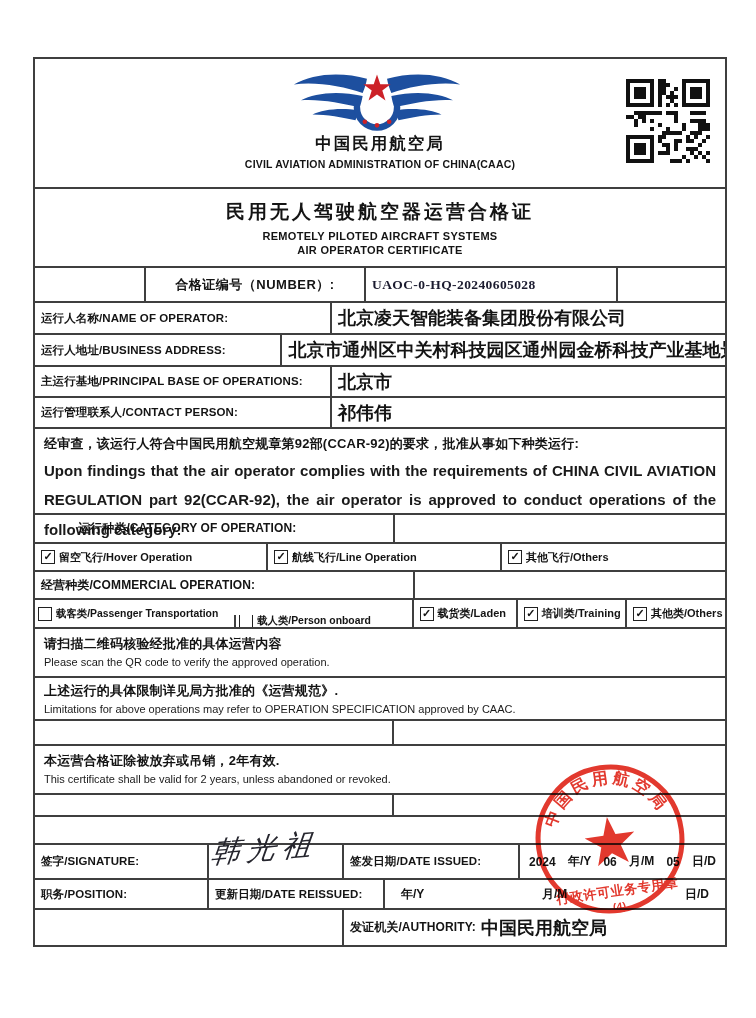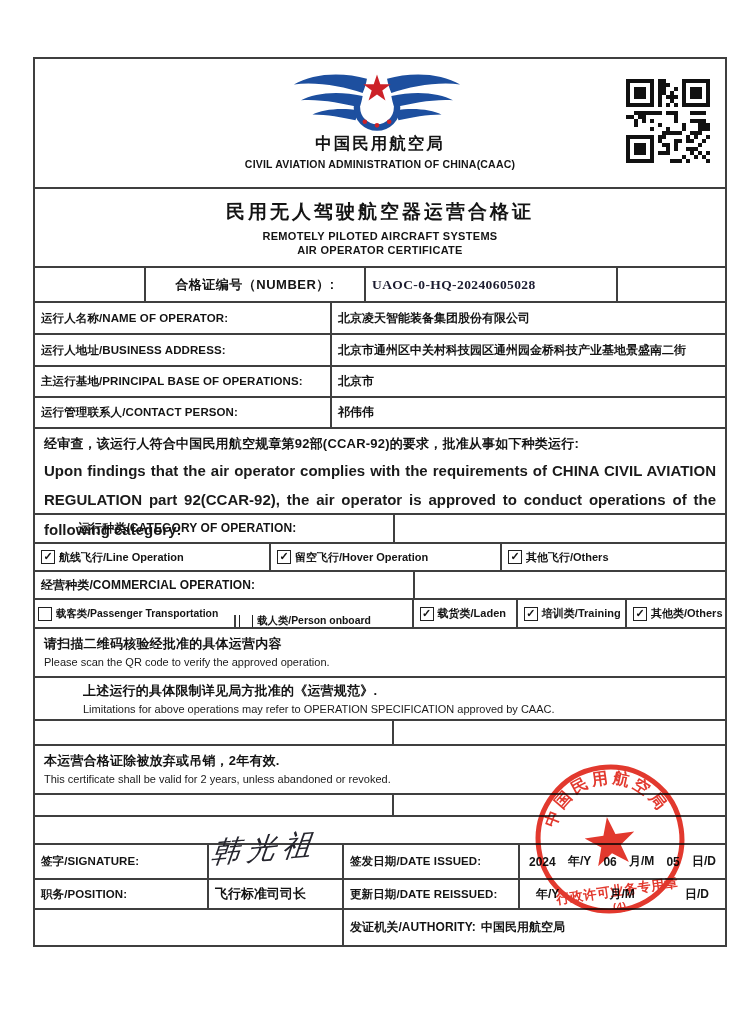--- a/index.html
+++ b/index.html
@@ -3,21 +3,21 @@
 <meta charset="utf-8">
 <style>
   html,body{margin:0;padding:0;background:#ffffff;}
   body{width:756px;height:1018px;position:relative;font-family:"Liberation Sans",sans-serif;color:#141414;}
   .cert{position:absolute;left:33px;top:57px;width:694px;border:2px solid #3f3f3f;background:#fff;box-sizing:border-box;}
   .row{display:flex;box-sizing:border-box;border-top:2px solid #3f3f3f;overflow:visible;}
   .row.first{border-top:none;}
   .cell{box-sizing:border-box;display:flex;align-items:center;padding:0 6px;overflow:hidden;position:relative;}
   .cell + .cell{border-left:2px solid #3f3f3f;}
   .lbl{font-size:11.5px;font-weight:700;letter-spacing:.1px;white-space:nowrap;}
-  .val{font-size:12px;font-weight:700;white-space:nowrap;}
+  .val{font-size:18px;font-weight:700;white-space:nowrap;}
   .grow{flex:1 1 auto;}
   
   .hdr{position:relative;height:128px;width:100%;}
   .logo{position:absolute;left:256px;top:11px;width:172px;height:62px;}
   .orgblock{position:absolute;left:0;top:74px;width:100%;text-align:center;}
   .org-cn{font-size:16.5px;font-weight:600;letter-spacing:2px;font-family:"Liberation Serif",serif;}
   .org-en{font-size:10.5px;font-weight:700;margin-top:3px;letter-spacing:.2px;}
   .qr{position:absolute;left:591px;top:20px;width:84px;height:84px;}
   
   .titlerow{flex-direction:column;align-items:center;justify-content:center;text-align:center;}
@@ -338,27 +338,27 @@
   </div>
 
   <div class="row" style="height:29px;">
     <div class="cell" style="width:358px;padding-left:43px;">
         <span class="lbl" style="font-size:12px;">运行种类/CATEGORY OF OPERATION:</span>
       </div>
     <div class="cell grow"></div>
   </div>
 
   <div class="row" style="height:28px;">
+    <div class="cell" style="width:231px;">
+      <span class="cb checked"></span>
+      <span class="cbl">留空飞行/Hover Operation</span>
+    </div>
     <div class="cell" style="width:234px;">
       <span class="cb checked"></span>
       <span class="cbl">航线飞行/Line Operation</span>
-    </div>
-    <div class="cell" style="width:231px;">
-      <span class="cb checked"></span>
-      <span class="cbl">留空飞行/Hover Operation</span>
     </div>
     <div class="cell grow">
       <span class="cb checked"></span>
       <span class="cbl">其他飞行/Others</span>
     </div>
   </div>
 
   <div class="row" style="height:28px;">
     <div class="cell" style="width:378px;">
         <span class="lbl" style="font-size:12px;">经营种类/COMMERCIAL OPERATION:</span>
@@ -389,21 +389,21 @@
     </div>
   </div>
 
   <div class="row" style="height:49px;">
     <div class="para" style="width:100%;">
       <div class="note-cn">请扫描二维码核验经批准的具体运营内容</div>
       <div class="note-en">Please scan the QR code to verify the approved operation.</div>
     </div>
   </div>
 
-  <div class="row" style="height:43px;padding-left:39px;">
+  <div class="row" style="height:43px;">
     <div class="para" style="width:100%;padding-top:4px;">
       <div class="note-cn">上述运行的具体限制详见局方批准的《运营规范》.</div>
       <div class="note-en">Limitations for above operations may refer to OPERATION SPECIFICATION approved by CAAC.</div>
     </div>
   </div>
 
   <div class="row" style="height:25px;">
     <div class="cell" style="width:357px;"></div>
     <div class="cell grow"></div>
   </div>
@@ -440,23 +440,20 @@
       <span class="dt">06</span>
       <span class="dt">月/M</span>
       <span class="dt">05</span>
       <span class="dt">日/D</span>
     </div>
   </div>
 
   <div class="row" style="height:30px;">
     <div class="cell" style="width:172px;">
         <span class="lbl">职务/POSITION:</span>
-      </div>
-    <div class="cell" style="width:135px;">
-        <span class="val" style="font-size:13px;">飞行标准司司长</span>
       </div>
     <div class="cell" style="width:176px;">
         <span class="lbl">更新日期/DATE REISSUED:</span>
       </div>
     <div class="cell grow datecell" style="padding:0 16px;">
       <span class="dt">年/Y</span>
       <span class="dt">月/M</span>
       <span class="dt">日/D</span>
     </div>
   </div>

